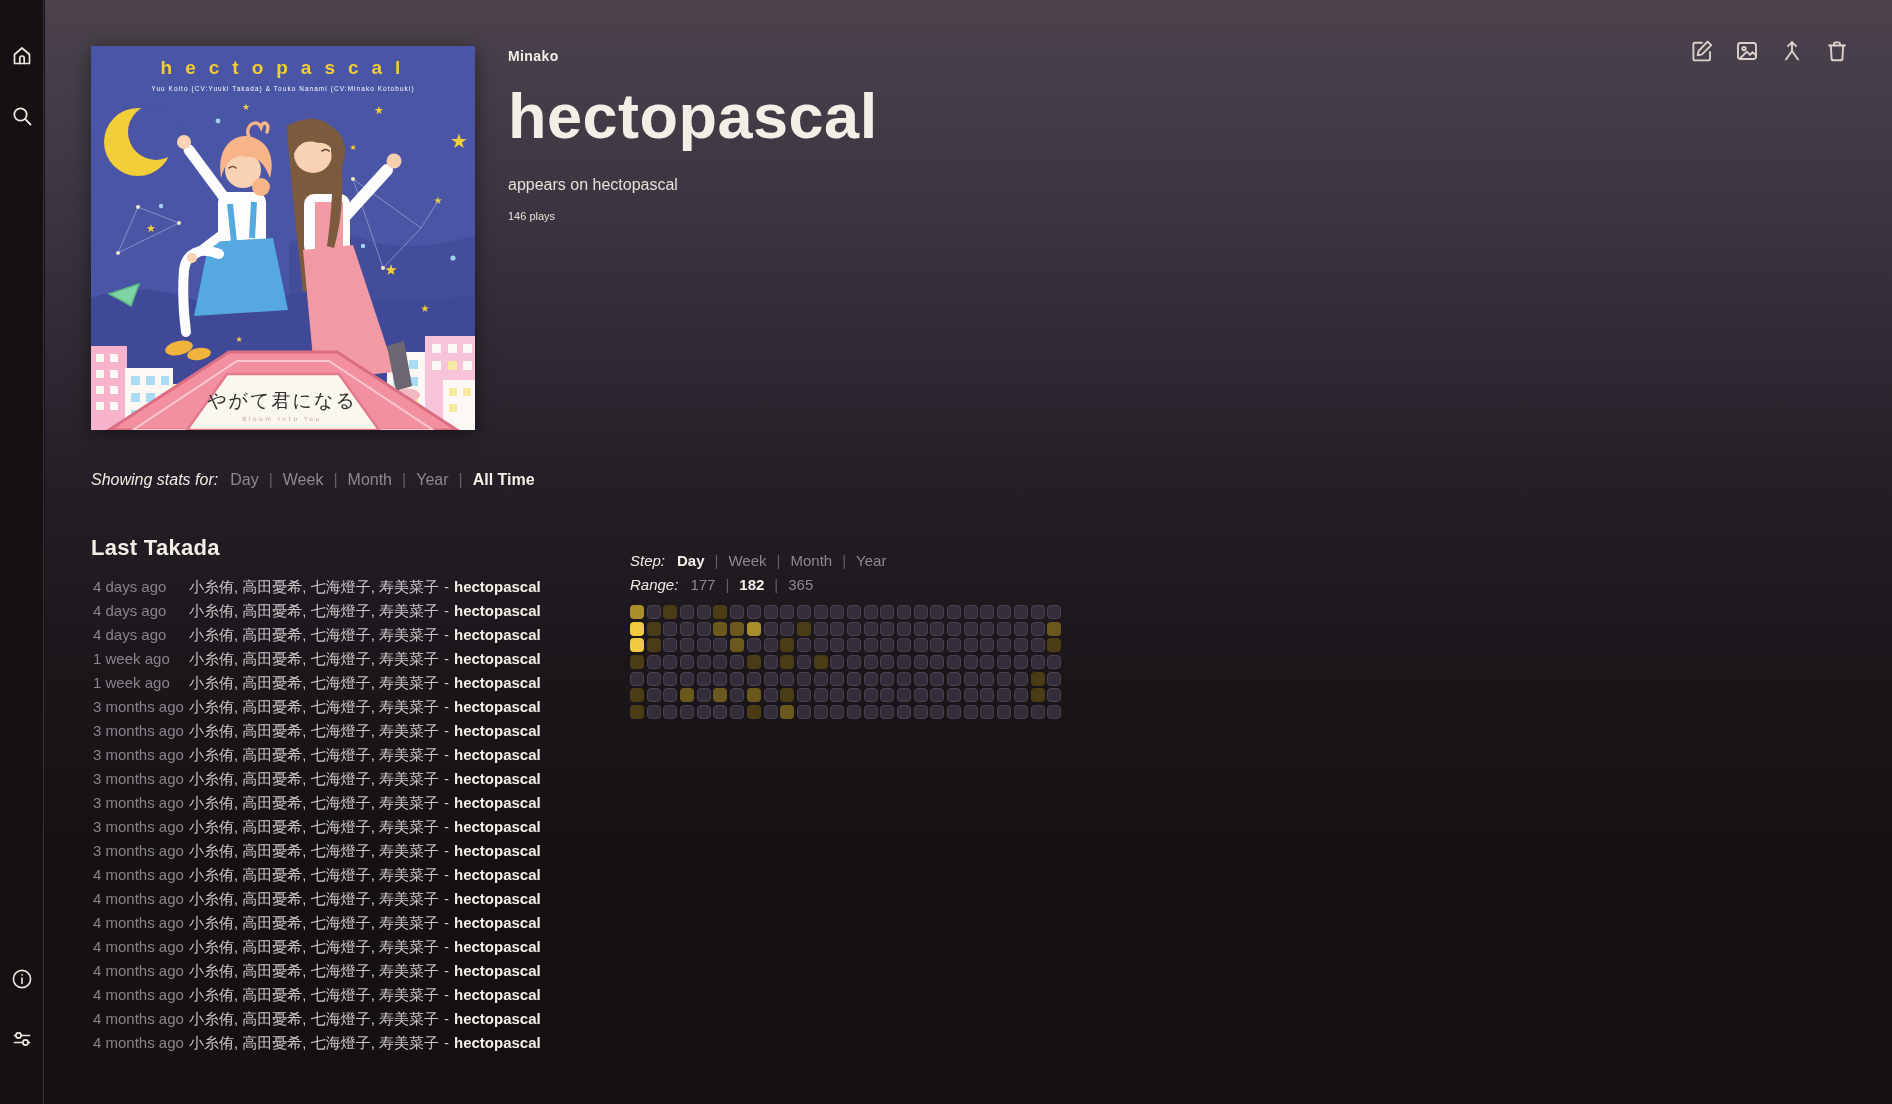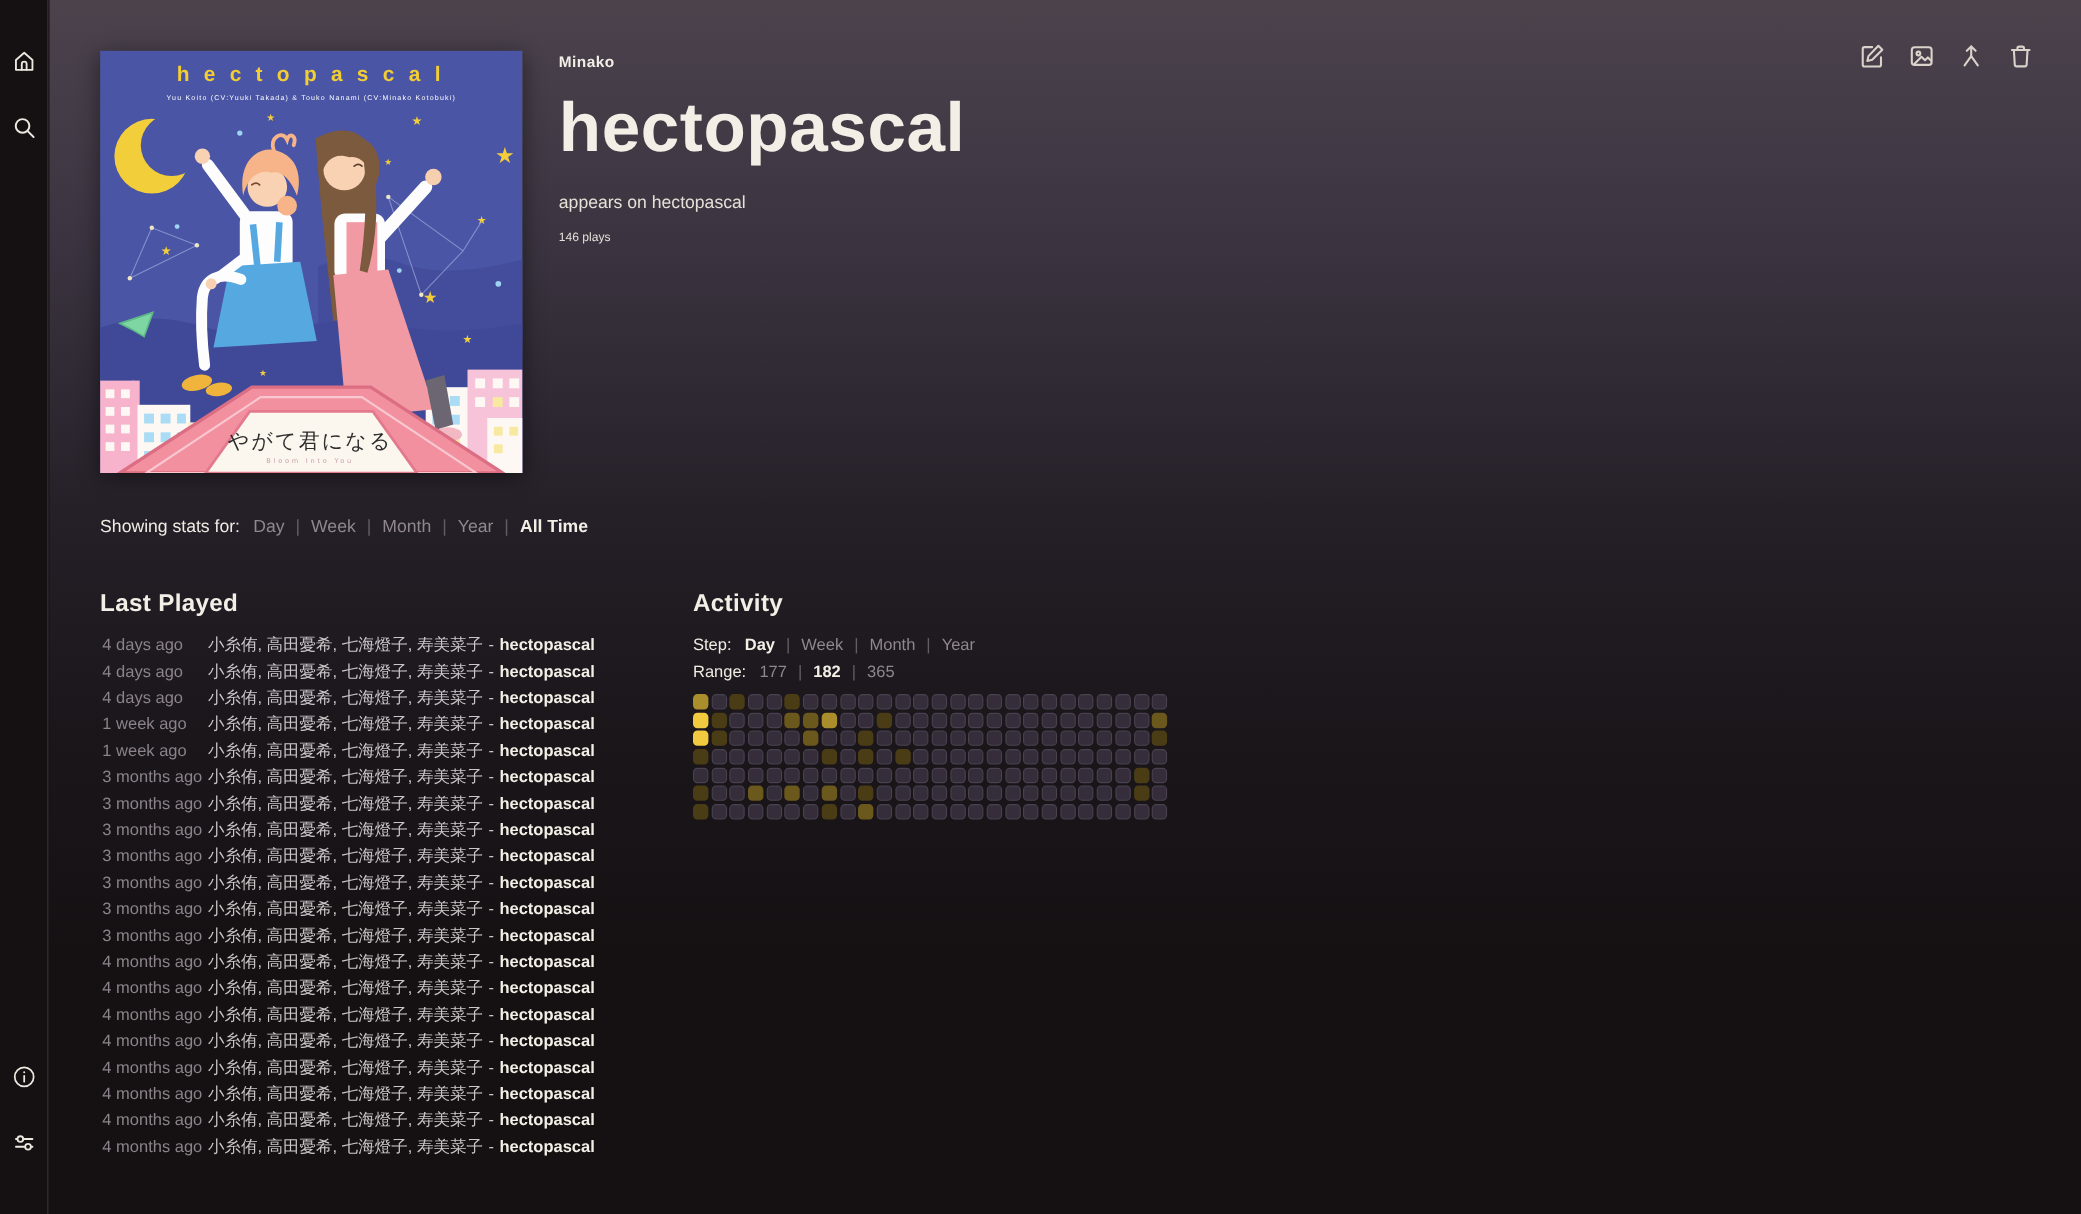--- a/index.html
+++ b/index.html
@@ -31,21 +31,21 @@
   .type-label { font-size:14px; font-weight:700; letter-spacing:.4px; color:#f3efe7; }
   .track-title { font-size:63px; font-weight:700; letter-spacing:.5px; color:#f3efe7; margin-top:16px; line-height:1.15; }
   .appears { font-size:16px; color:#e6e0d8; margin-top:24px; }
   .appears a { color:#e6e0d8; text-decoration:none; cursor:pointer; }
   .plays { font-size:11px; color:#e6e0d8; margin-top:16px; }
   
   .actions { position:absolute; top:38px; right:42px; display:flex; gap:19px; }
   .action-icon { width:26px; height:26px; cursor:pointer; }
   
   .opt-row { display:flex; align-items:center; font-size:16px; }
-  .opt-row .row-label { color:#f0ebe3; margin-right:12px; }
+  .opt-row .row-label { color:#f0ebe3; margin-right:12px;font-style:italic; }
   .opt-row .option { color:#8f878d; cursor:pointer; }
   .opt-row .option.selected { color:#f3efe7; font-weight:700; }
   .opt-row .sep { color:#655d63; margin:0 10px; }
   .stats-filter { position:absolute; left:46px; top:471px; }
   
   .columns { position:absolute; left:46px; top:535px; display:flex; }
   .col-left { width:539px; }
   .section-heading { font-size:22px; font-weight:700; letter-spacing:.3px; color:#f3efe7; }
   .lp-list { margin-top:14px; }
   .lp-row { display:flex; font-size:15px; line-height:24px; white-space:nowrap; }
@@ -297,21 +297,21 @@
       <span class="sep">|</span>
       <span class="option">Month</span>
       <span class="sep">|</span>
       <span class="option">Year</span>
       <span class="sep">|</span>
       <span class="option selected">All Time</span>
     </div>
 
   <div class="columns">
     <div class="col-left">
-      <div class="section-heading">Last Played</div>
+      <div class="section-heading">Last Takada</div>
       <div class="lp-list" id="lp-list">
           <div class="lp-row">
             <span class="lp-time">4 days ago</span>
             <span class="lp-artists">小糸侑, 高田憂希, 七海燈子, 寿美菜子</span>
             <span class="lp-dash">-</span>
             <span class="lp-track">hectopascal</span>
           </div>
           <div class="lp-row">
             <span class="lp-time">4 days ago</span>
             <span class="lp-artists">小糸侑, 高田憂希, 七海燈子, 寿美菜子</span>
@@ -422,21 +422,20 @@
           </div>
           <div class="lp-row">
             <span class="lp-time">4 months ago</span>
             <span class="lp-artists">小糸侑, 高田憂希, 七海燈子, 寿美菜子</span>
             <span class="lp-dash">-</span>
             <span class="lp-track">hectopascal</span>
           </div>
         </div>
     </div>
     <div class="col-right">
-      <div class="section-heading">Activity</div>
       <div class="act-rows">
         <div class="opt-row small" id="step-row">
             <span class="row-label">Step:</span>
             <span class="option selected">Day</span>
             <span class="sep">|</span>
             <span class="option">Week</span>
             <span class="sep">|</span>
             <span class="option">Month</span>
             <span class="sep">|</span>
             <span class="option">Year</span>

